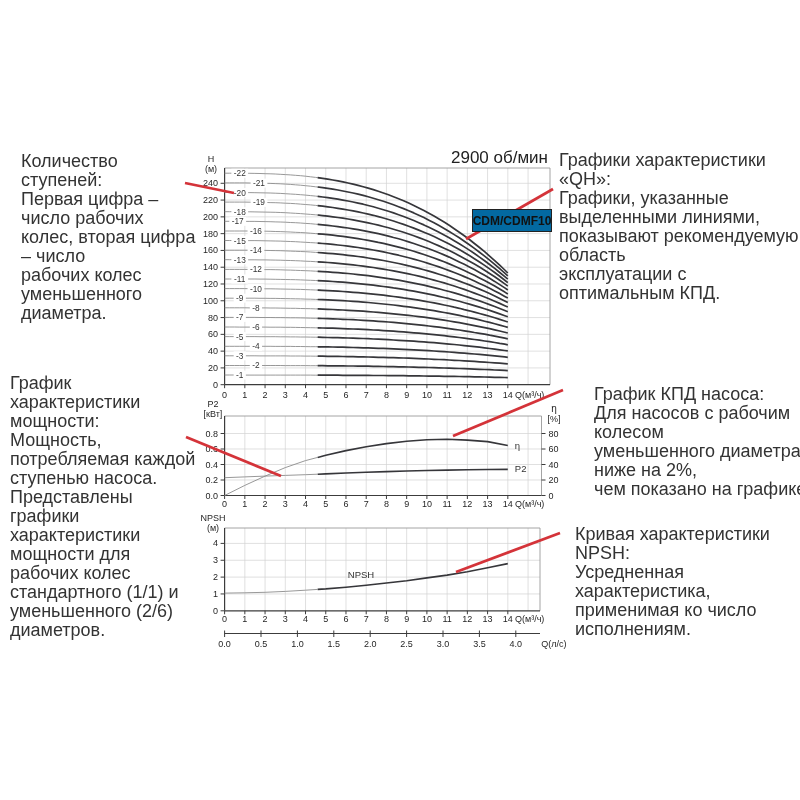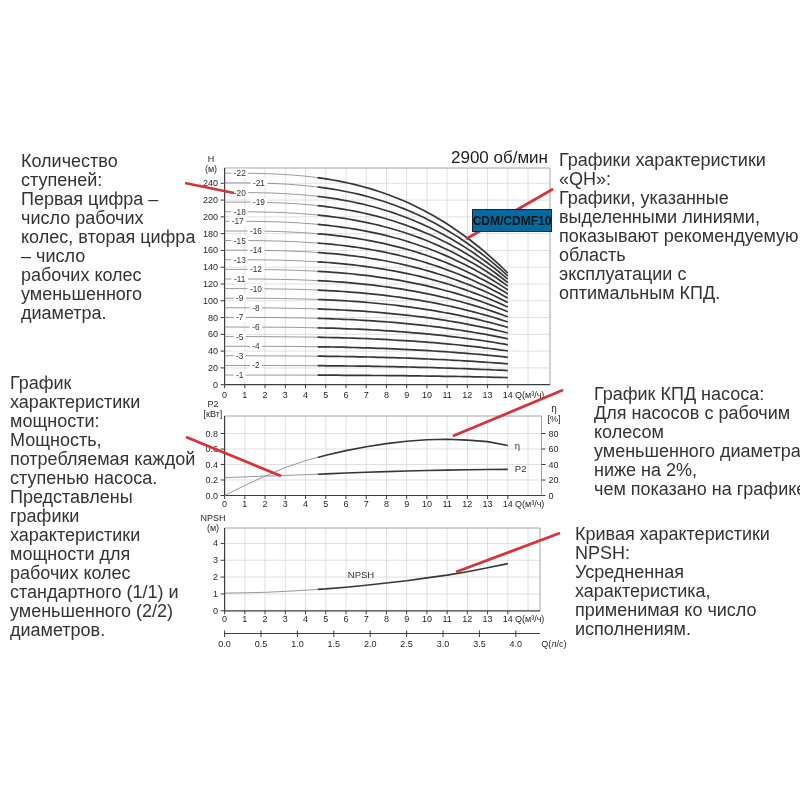--- a/index.html
+++ b/index.html
@@ -418,20 +418,20 @@
 <div class="note" style="left:559px;top:151px;width:240px;">Графики характеристики «QH»:
 Графики, указанные выделенными линиями,
 показывают рекомендуемую область
 эксплуатации с оптимальным КПД.</div>
 <div class="note" style="left:10px;top:374px;width:186px;">График характеристики мощности:
 Мощность, потребляемая каждой
 ступенью насоса. Представлены
 графики характеристики
 мощности для рабочих колес
 стандартного (1/1) и
-уменьшенного (2/2) диаметров.</div>
+уменьшенного (2/6) диаметров.</div>
 <div class="note" style="left:566px;top:385px;width:222px;margin-left:28px;">График КПД насоса:
 Для насосов с рабочим колесом
 уменьшенного диаметра ниже на 2%,
 чем показано на графике.</div>
 <div class="note" style="left:575px;top:525px;width:222px;">Кривая характеристики NPSH:
 Усредненная характеристика,
 применимая ко число исполнениям.</div>
 
 </body></html>

